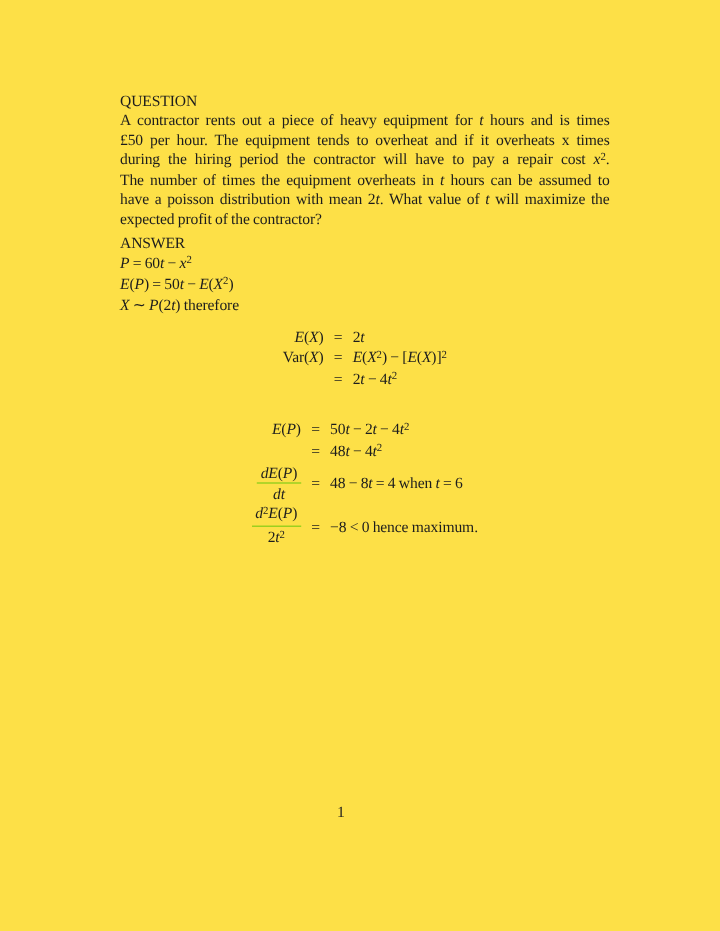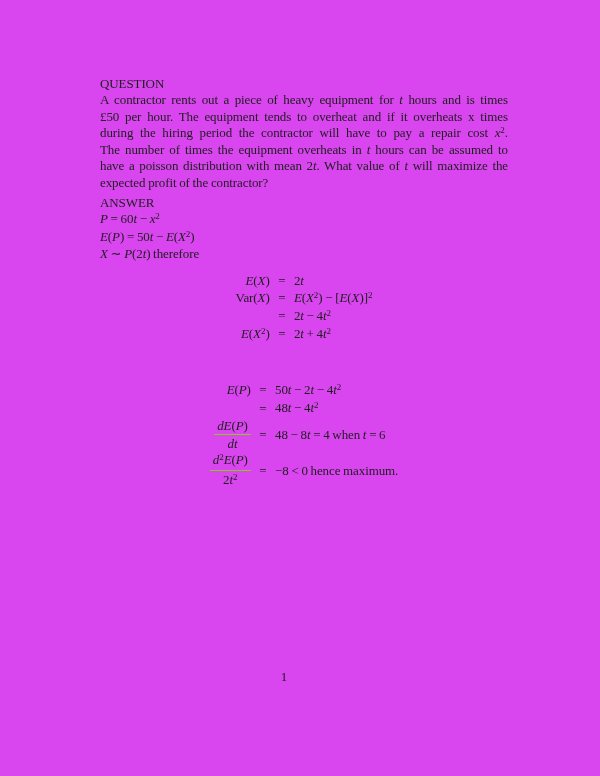--- a/index.html
+++ b/index.html
@@ -1,19 +1,19 @@
 <!DOCTYPE html>
 <html><head>
 <meta charset="utf-8">
 <style>
   html,body{margin:0;padding:0;background:#ffffff;}
   .page{
     position:relative;
     width:600px;height:776px;
-    background:#d946ef;
+    background:#fde047;
     font-family:"Liberation Serif", serif;
     color:#1d1d1d;
     overflow:hidden;
     text-decoration:underline;
   }
   .content{
     position:absolute;
     left:100px;top:76px;width:408px;
     font-size:13px;line-height:16.3px;
     word-spacing:-0.4px;letter-spacing:-0.1px;
@@ -24,21 +24,21 @@
   .qline.lline,.aline{text-align:left;}
   
   .mi{font-style:italic;}
   .mr{font-style:normal;}
   .msup{font-size:9px;font-style:normal;position:relative;top:-4px;letter-spacing:0;}
   .mfrac{display:inline-block;vertical-align:middle;text-align:center;line-height:15.5px;}
   .mnum{display:block;padding:0 3px 0.5px;border-bottom:1px solid #84cc16;}
   .mden{display:block;padding-top:1px;}
   
   .eqblock{display:table;margin:10px auto 0;}
-  .eqblock2{margin-top:38px;}
+  .eqblock2{margin-top:24px;}
   .eqrow{display:table-row;}
   .eqcell{display:table-cell;vertical-align:middle;padding:0.4px 0;}
   .lhs{text-align:right;}
   .rel{padding:0.4px 8.5px;text-align:center;}
   .rhs{text-align:left;}
   .pagenum{
     position:absolute;left:0;top:669px;width:568px;
     text-align:center;font-size:13px;line-height:16.3px;
   }
 </style>
@@ -71,25 +71,20 @@
         <div class="eqrow">
           <div class="eqcell lhs"><span class="mr">Var(</span><span class="mi">X</span><span class="mr">)</span></div>
           <div class="eqcell rel mr">=</div>
           <div class="eqcell rhs"><span class="mi">E</span><span class="mr">(</span><span class="mi">X</span><span class="msup">2</span><span class="mr">) − [</span><span class="mi">E</span><span class="mr">(</span><span class="mi">X</span><span class="mr">)]</span><span class="msup">2</span></div>
         </div>
         <div class="eqrow">
           <div class="eqcell lhs"></div>
           <div class="eqcell rel mr">=</div>
           <div class="eqcell rhs"><span class="mr">2</span><span class="mi">t</span><span class="mr"> − 4</span><span class="mi">t</span><span class="msup">2</span></div>
         </div>
-        <div class="eqrow">
-          <div class="eqcell lhs"><span class="mi">E</span><span class="mr">(</span><span class="mi">X</span><span class="msup">2</span><span class="mr">)</span></div>
-          <div class="eqcell rel mr">=</div>
-          <div class="eqcell rhs"><span class="mr">2</span><span class="mi">t</span><span class="mr"> + 4</span><span class="mi">t</span><span class="msup">2</span></div>
-        </div>
       </div>
     <div class="eqblock eqblock2" id="eqblock2">
         <div class="eqrow">
           <div class="eqcell lhs"><span class="mi">E</span><span class="mr">(</span><span class="mi">P</span><span class="mr">)</span></div>
           <div class="eqcell rel mr">=</div>
           <div class="eqcell rhs"><span class="mr">50</span><span class="mi">t</span><span class="mr"> − 2</span><span class="mi">t</span><span class="mr"> − 4</span><span class="mi">t</span><span class="msup">2</span></div>
         </div>
         <div class="eqrow">
           <div class="eqcell lhs"></div>
           <div class="eqcell rel mr">=</div>

